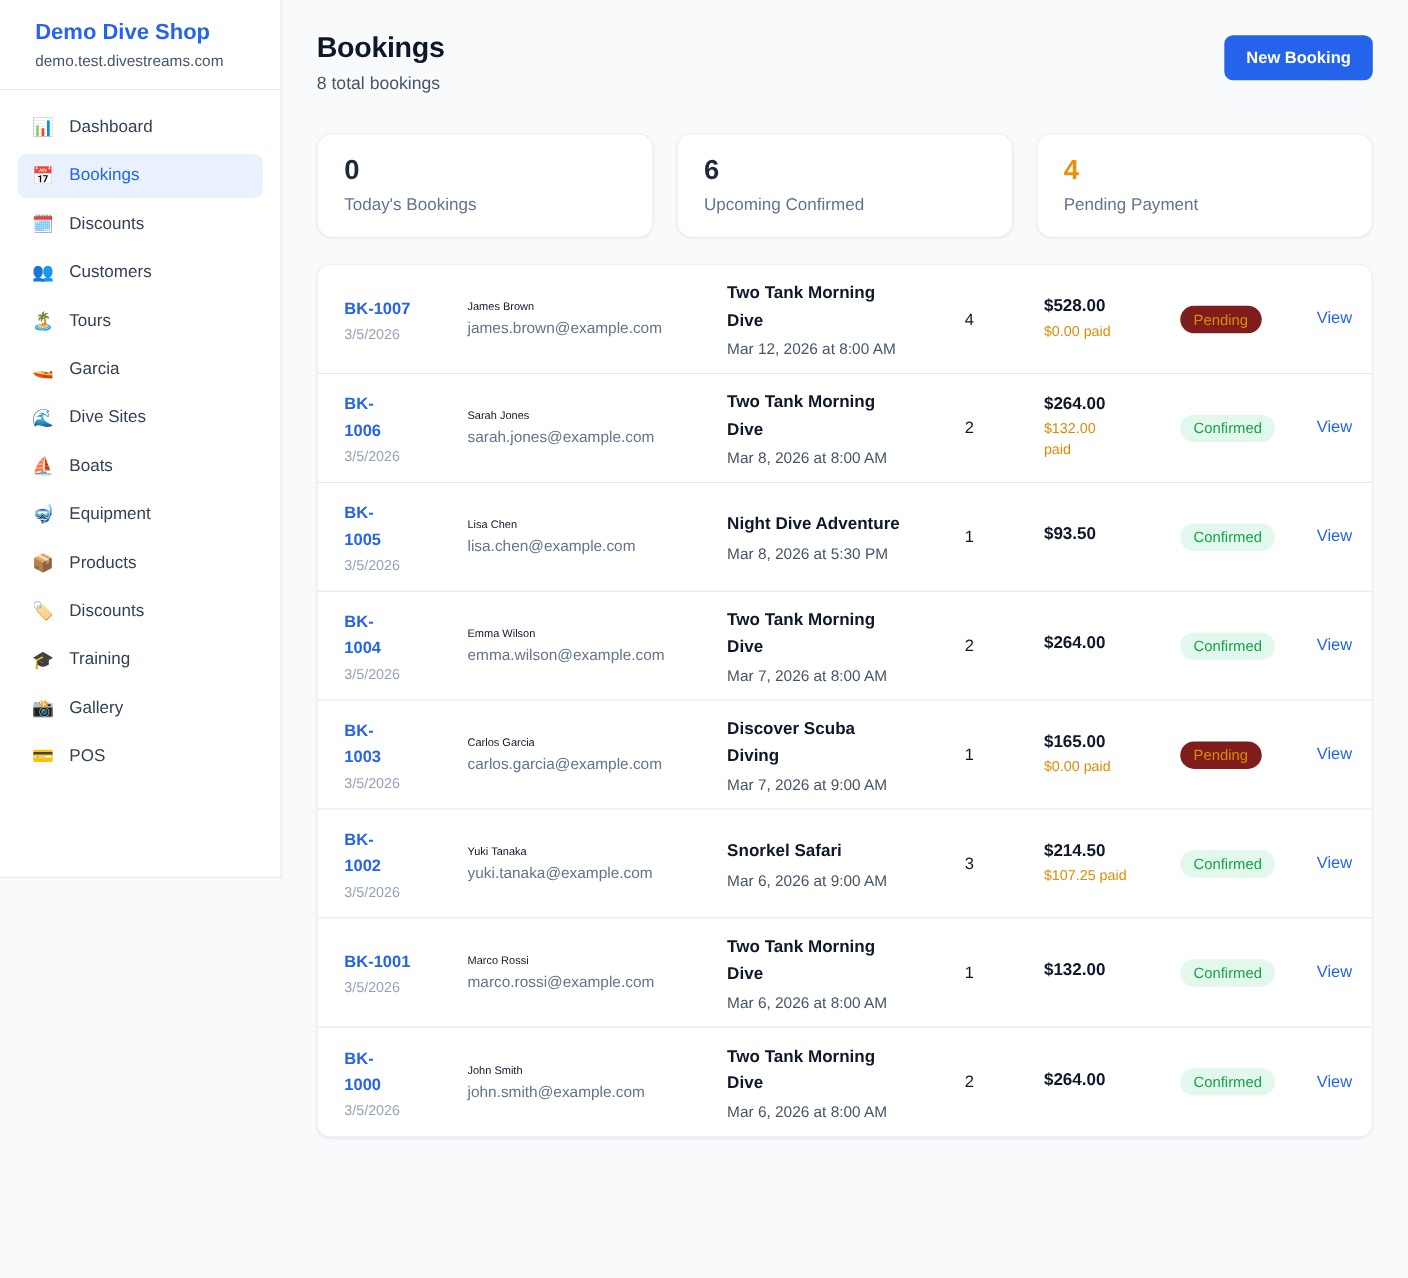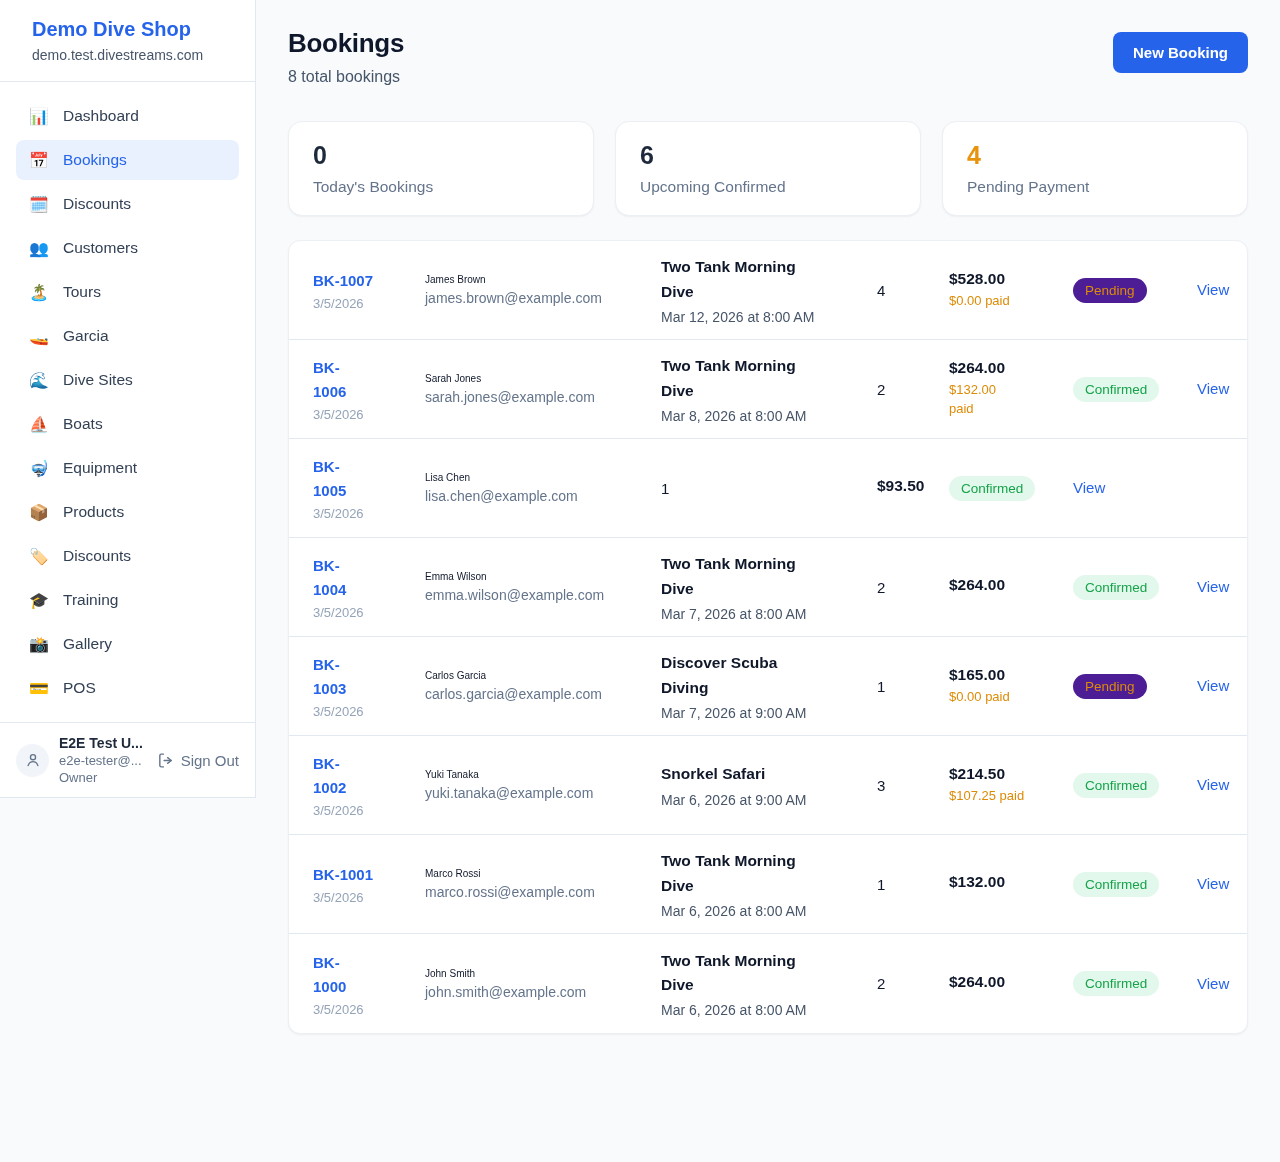--- a/index.html
+++ b/index.html
@@ -94,21 +94,21 @@
   .bk-id { display:inline-block; color:#2563eb; font-weight:600; font-size:15px; white-space:pre-line; line-height:1.6; cursor:pointer; }
   .bk-date { margin-top:3px; font-size:13px; color:#94a3b8; }
   .c-name { font-size:10px; color:#0f172a; }
   .c-email { margin-top:5px; font-size:14px; color:#64748b; }
   .t-name { font-size:15.5px; font-weight:600; color:#0f172a; white-space:pre-line; line-height:1.55; }
   .t-date { margin-top:5px; font-size:14px; color:#475569; }
   .pax-cell { font-size:15px; color:#0f172a; }
   .total-amt { font-size:15.5px; font-weight:700; color:#0f172a; }
   .paid-amt { margin-top:4px; font-size:13px; color:#dd8b06; white-space:pre-line; line-height:1.45; }
   .badge { display:inline-block; padding:5px 12px; border-radius:999px; font-size:13.5px; }
-  .badge.pending { background:#4c1d95; color:#dd8b06; }
+  .badge.pending { background:#7f1d1d; color:#dd8b06; }
   .badge.confirmed { background:#e3f8ec; color:#16a34a; }
   .view-link { color:#2563eb; font-size:15px; cursor:pointer; }
 </style>
 </head>
 <body>
 
 <aside class="sidebar">
   <div class="sidebar-header">
     <div class="brand">Demo Dive Shop</div>
     <div class="brand-domain">demo.test.divestreams.com</div>
@@ -166,41 +166,20 @@
     <div class="nav-item">
       <span class="nav-icon">📸</span>
       <span>Gallery</span>
     </div>
     <div class="nav-item">
       <span class="nav-icon">💳</span>
       <span>POS</span>
     </div>
   </nav>
 
-  <div class="user-section">
-    <div class="avatar">
-      <svg width="18" height="18" viewBox="0 0 24 24" fill="none" stroke="#64748b" stroke-width="1.8" stroke-linecap="round">
-        <circle cx="12" cy="8.2" r="3.4"></circle>
-        <path d="M5.5 19.5c1.1-3.6 3.6-5.3 6.5-5.3s5.4 1.7 6.5 5.3"></path>
-      </svg>
-    </div>
-    <div class="user-info">
-      <div class="user-name">E2E Test U...</div>
-      <div class="user-email">e2e-tester@...</div>
-      <div class="user-role">Owner</div>
-    </div>
-    <button class="signout-btn">
-      <svg width="17" height="17" viewBox="0 0 24 24" fill="none" stroke="#64748b" stroke-width="2" stroke-linecap="round" stroke-linejoin="round">
-        <path d="M9 21H6a2 2 0 0 1-2-2V5a2 2 0 0 1 2-2h3"></path>
-        <polyline points="15 16 20 12 15 8"></polyline>
-        <line x1="20" y1="12" x2="10" y2="12"></line>
-      </svg>
-      <span>Sign Out</span>
-    </button>
-  </div>
 </aside>
 
 <main class="main">
 
   <div class="page-header">
     <div>
       <h1 class="page-title">Bookings</h1>
       <div class="page-subtitle">8 total bookings</div>
     </div>
     <button class="btn-primary">New Booking</button>
@@ -283,20 +262,24 @@
     <div class="trow">
       <div>
         <a class="bk-id">BK-
 1005</a>
         <div class="bk-date">3/5/2026</div>
       </div>
       <div>
         <div class="c-name">Lisa Chen</div>
         <div class="c-email">lisa.chen@example.com</div>
       </div>
+      <div>
+        <div class="t-name">Night Dive Adventure</div>
+        <div class="t-date">Mar 8, 2026 at 5:30 PM</div>
+      </div>
       <div class="pax-cell">1</div>
       <div>
         <div class="total-amt">$93.50</div>
         <div class="paid-amt"></div>
       </div>
       <div>
         <span class="badge confirmed">Confirmed</span>
       </div>
       <div>
         <a class="view-link">View</a>

